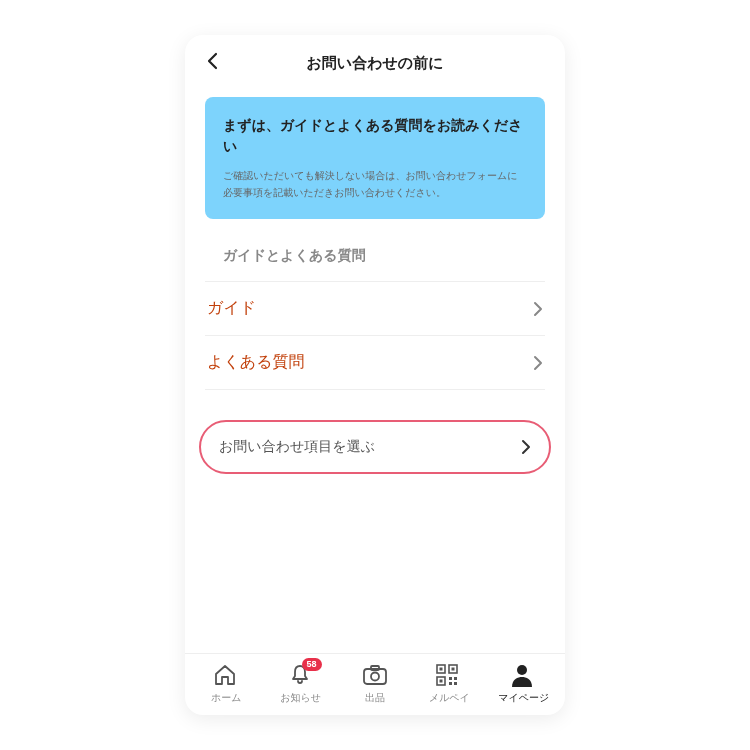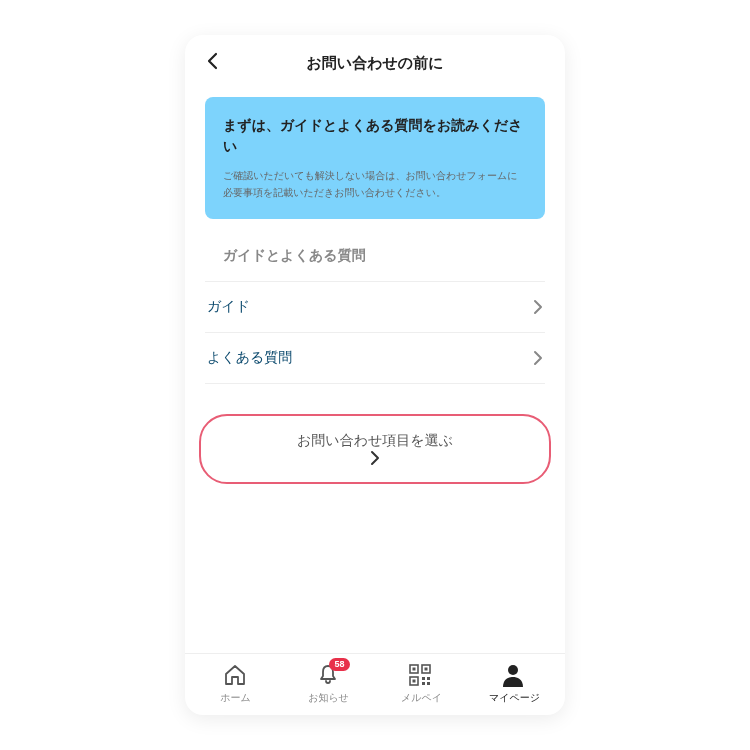--- a/index.html
+++ b/index.html
@@ -79,34 +79,33 @@
     .list-row {
       display: flex;
       align-items: center;
       justify-content: space-between;
       padding: 16px 2px;
       border-bottom: 1px solid #eee;
       cursor: pointer;
     }
     .list-row:first-of-type { border-top: 1px solid #eee; }
     .list-row-label {
-      font-size: 14px;
-      color: #0c4a6e;
+      font-size: 16px;
+      color: #c2410c;
     }
     .section { margin-bottom: 30px; }
     .highlight-row {
       display: flex;
       align-items: center;
       justify-content: space-between;
       padding: 16px 18px;
       margin: 8px -6px 0 -6px;
       border: 2.5px solid #e85d75;
       border-radius: 28px;
       cursor: pointer;
-      flex-direction: column;
     }
     .highlight-row .list-row-label { color: #555; font-size: 14px; }
     .tabbar {
       display: flex;
       justify-content: space-around;
       align-items: flex-end;
       padding: 8px 4px 10px 4px;
       border-top: 1px solid #eee;
     }
     .tab {
@@ -217,20 +216,30 @@
     <div class="tab">
       <div class="tab-icon">
         <svg width="24" height="24" viewBox="0 0 24 24">
             <path d="M12 3 C9 3 7 5 7 9 V13 L5 16 H19 L17 13 V9 C17 5 15 3 12 3 Z M10 18 A2 2 0 0 0 14 18" fill="none" stroke="#555" stroke-width="1.8" stroke-linejoin="round" stroke-linecap="round"></path>
           </svg>
         <span class="badge">58</span>
       </div>
       <span class="tab-label">お知らせ</span>
     </div>
 
+    <div class="tab">
+      <div class="tab-icon">
+        <svg width="26" height="24" viewBox="0 0 26 24">
+            <rect x="2" y="6" width="22" height="15" rx="3" fill="none" stroke="#555" stroke-width="1.8"></rect>
+            <circle cx="13" cy="13.5" r="4" fill="none" stroke="#555" stroke-width="1.8"></circle>
+            <rect x="9" y="3" width="8" height="4" rx="1" fill="none" stroke="#555" stroke-width="1.8"></rect>
+          </svg>
+      </div>
+      <span class="tab-label">出品</span>
+    </div>
 
     <div class="tab">
       <div class="tab-icon">
         <svg width="22" height="22" viewBox="0 0 22 22">
           <rect x="1" y="1" width="8" height="8" fill="none" stroke="#555" stroke-width="1.6"></rect>
             <rect x="3.5" y="3.5" width="3" height="3" fill="#555"></rect>
           <rect x="13" y="1" width="8" height="8" fill="none" stroke="#555" stroke-width="1.6"></rect>
             <rect x="15.5" y="3.5" width="3" height="3" fill="#555"></rect>
           <rect x="1" y="13" width="8" height="8" fill="none" stroke="#555" stroke-width="1.6"></rect>
             <rect x="3.5" y="15.5" width="3" height="3" fill="#555"></rect>

